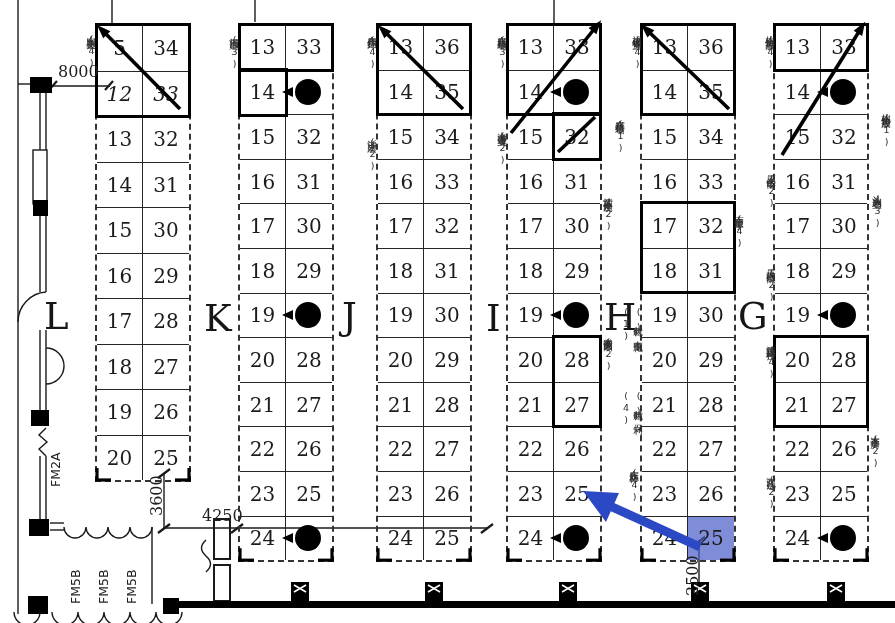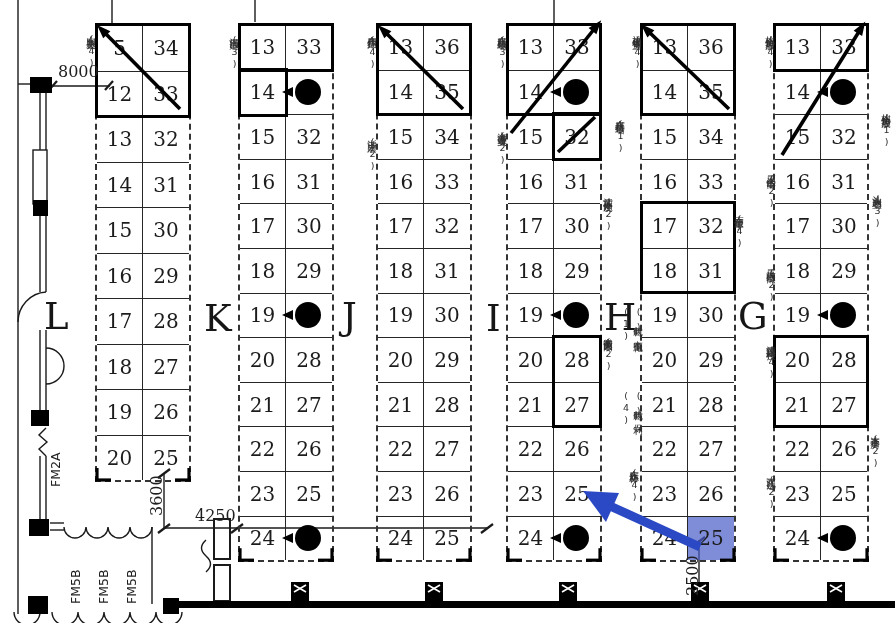--- a/index.html
+++ b/index.html
@@ -106,21 +106,21 @@
         <line x1="842" y1="585" x2="830" y2="592"></line>
     </g>
   </svg>
 
   <div id="generated" class="abs" style="left:0;top:0;width:895px;height:623px;">
       <div class="col" style="left: 95px; top: 23px; width: 92px; height: 455px;">
         <div class="row" style="height: 45.5px;">
           <div class="cell l">5</div>
           <div class="cell r">34</div>
         </div>
-        <div class="row" style="height: 45.5px;">
+        <div class="row" style="height: 45.5px; font-style: italic;">
           <div class="cell l">12</div>
           <div class="cell r">33</div>
         </div>
         <div class="row" style="height: 45.5px;">
           <div class="cell l">13</div>
           <div class="cell r">32</div>
         </div>
         <div class="row" style="height: 45.5px;">
           <div class="cell l">14</div>
           <div class="cell r">31</div>
@@ -461,21 +461,21 @@
       <div class="vlabel" style="left: 762px; top: 28px; height: 112px; width: 14px;">杭州金迪控股(4)</div>
       <div class="vlabel" style="left: 763px; top: 168px; height: 92px; width: 14px;">厦门金华甫(2)</div>
       <div class="vlabel" style="left: 763px; top: 262px; height: 92px; width: 14px;">厦门随自然(2)</div>
       <div class="vlabel" style="left: 763px; top: 338px; height: 102px; width: 14px;">江苏捷阳科技(4)</div>
       <div class="vlabel" style="left: 763px; top: 470px; height: 85px; width: 14px;">江西凡达(2)</div>
       <div class="vlabel" style="left: 866px; top: 106px; height: 64px; width: 26px;">杭州金迪控股(1)</div>
       <div class="vlabel" style="left: 869px; top: 188px; height: 100px; width: 14px;">汕头惠利坚(3)</div>
       <div class="vlabel" style="left: 867px; top: 428px; height: 100px; width: 14px;">大连金房子(2)</div>
       <div class="dim" style="left: 58px; top: 62px;">8000</div>
       <div class="dim rot" style="left: 147px; top: 516px;">3600</div>
-      <div class="dim" style="left: 195px; top: 506px;">4250</div>
+      <div class="dim" style="left: 202px; top: 506px;">4250</div>
       <div class="dim rot" style="left: 683px; top: 596px;">2500</div>
       <div class="fm" style="left: 48px; top: 487px;">FM2A</div>
       <div class="fm" style="left: 68px; top: 604px;">FM5B</div>
       <div class="fm" style="left: 96px; top: 604px;">FM5B</div>
       <div class="fm" style="left: 124px; top: 604px;">FM5B</div>
     </div>
 
   <svg id="marks" class="layer" width="895" height="623" style="z-index:5">
     <line x1="700" y1="547" x2="610" y2="506" stroke="#2b49c5" stroke-width="9"></line>
     <polygon points="583,491 619,493 606,522" fill="#2b49c5"></polygon>

